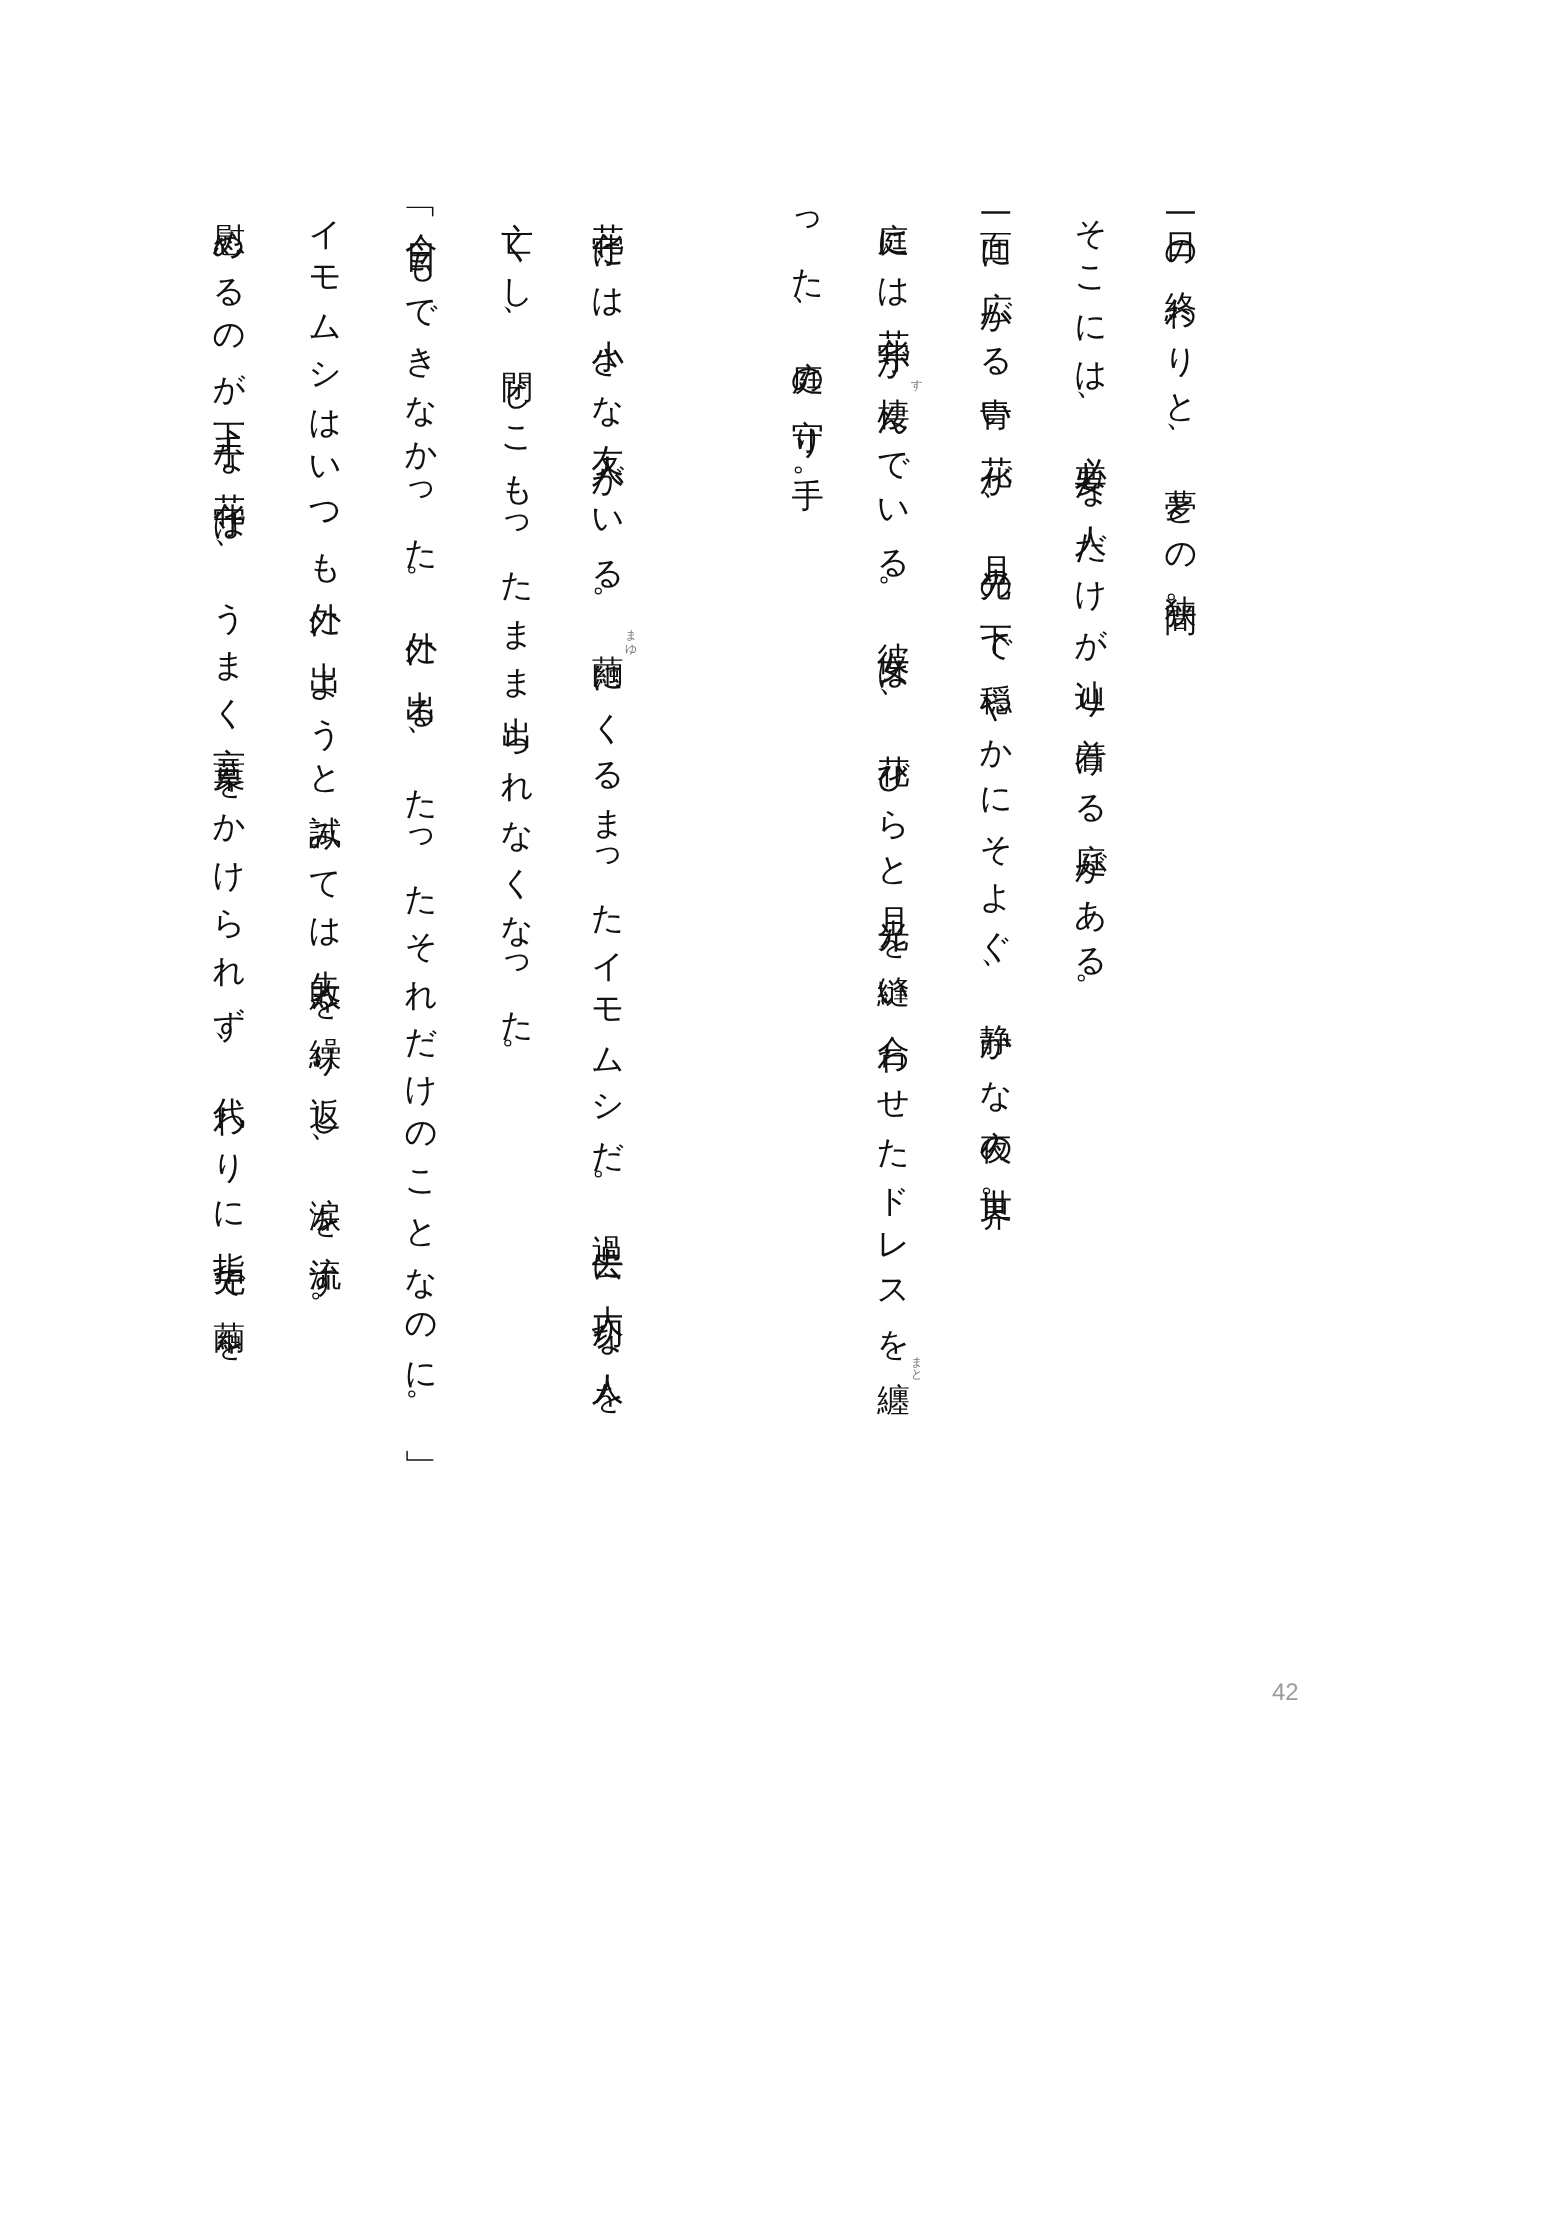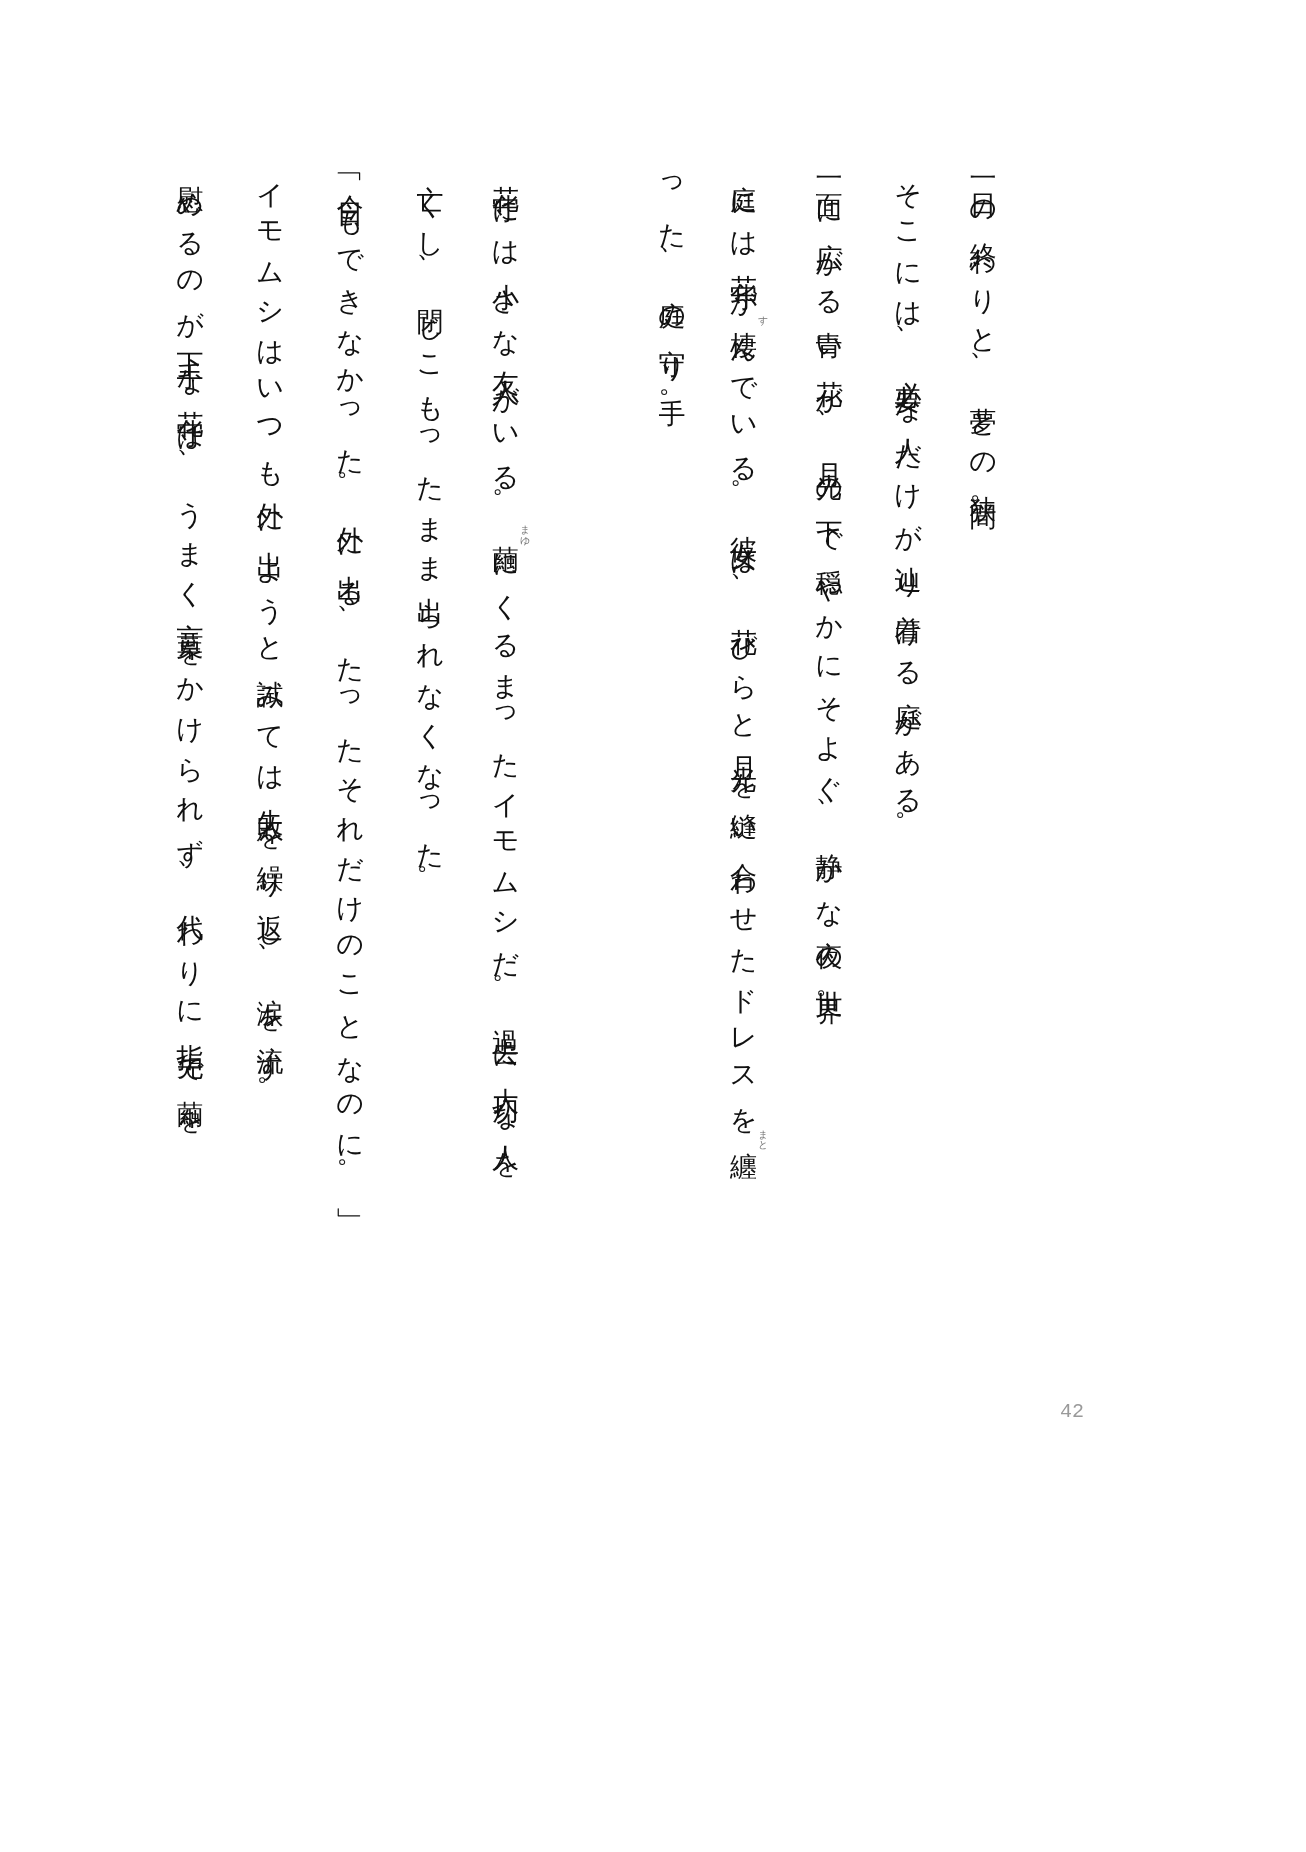--- a/index.html
+++ b/index.html
@@ -36,21 +36,21 @@
     }
     .col ruby rt {
       font-size: 10px;
       color: #777777;
       letter-spacing: 0;
     }
     .page-number {
       position: absolute;
       left: 1060px;
       top: 1400px;
-      font-family: Liberation Mono, monospace;
+      font-family: Liberation Sans, sans-serif;
       font-size: 20px;
       color: #9a9a9a;
     }
   </style>
 </head>
 <body>
 
 <div class="page">
 
   <div class="col" style="left:963px;">

